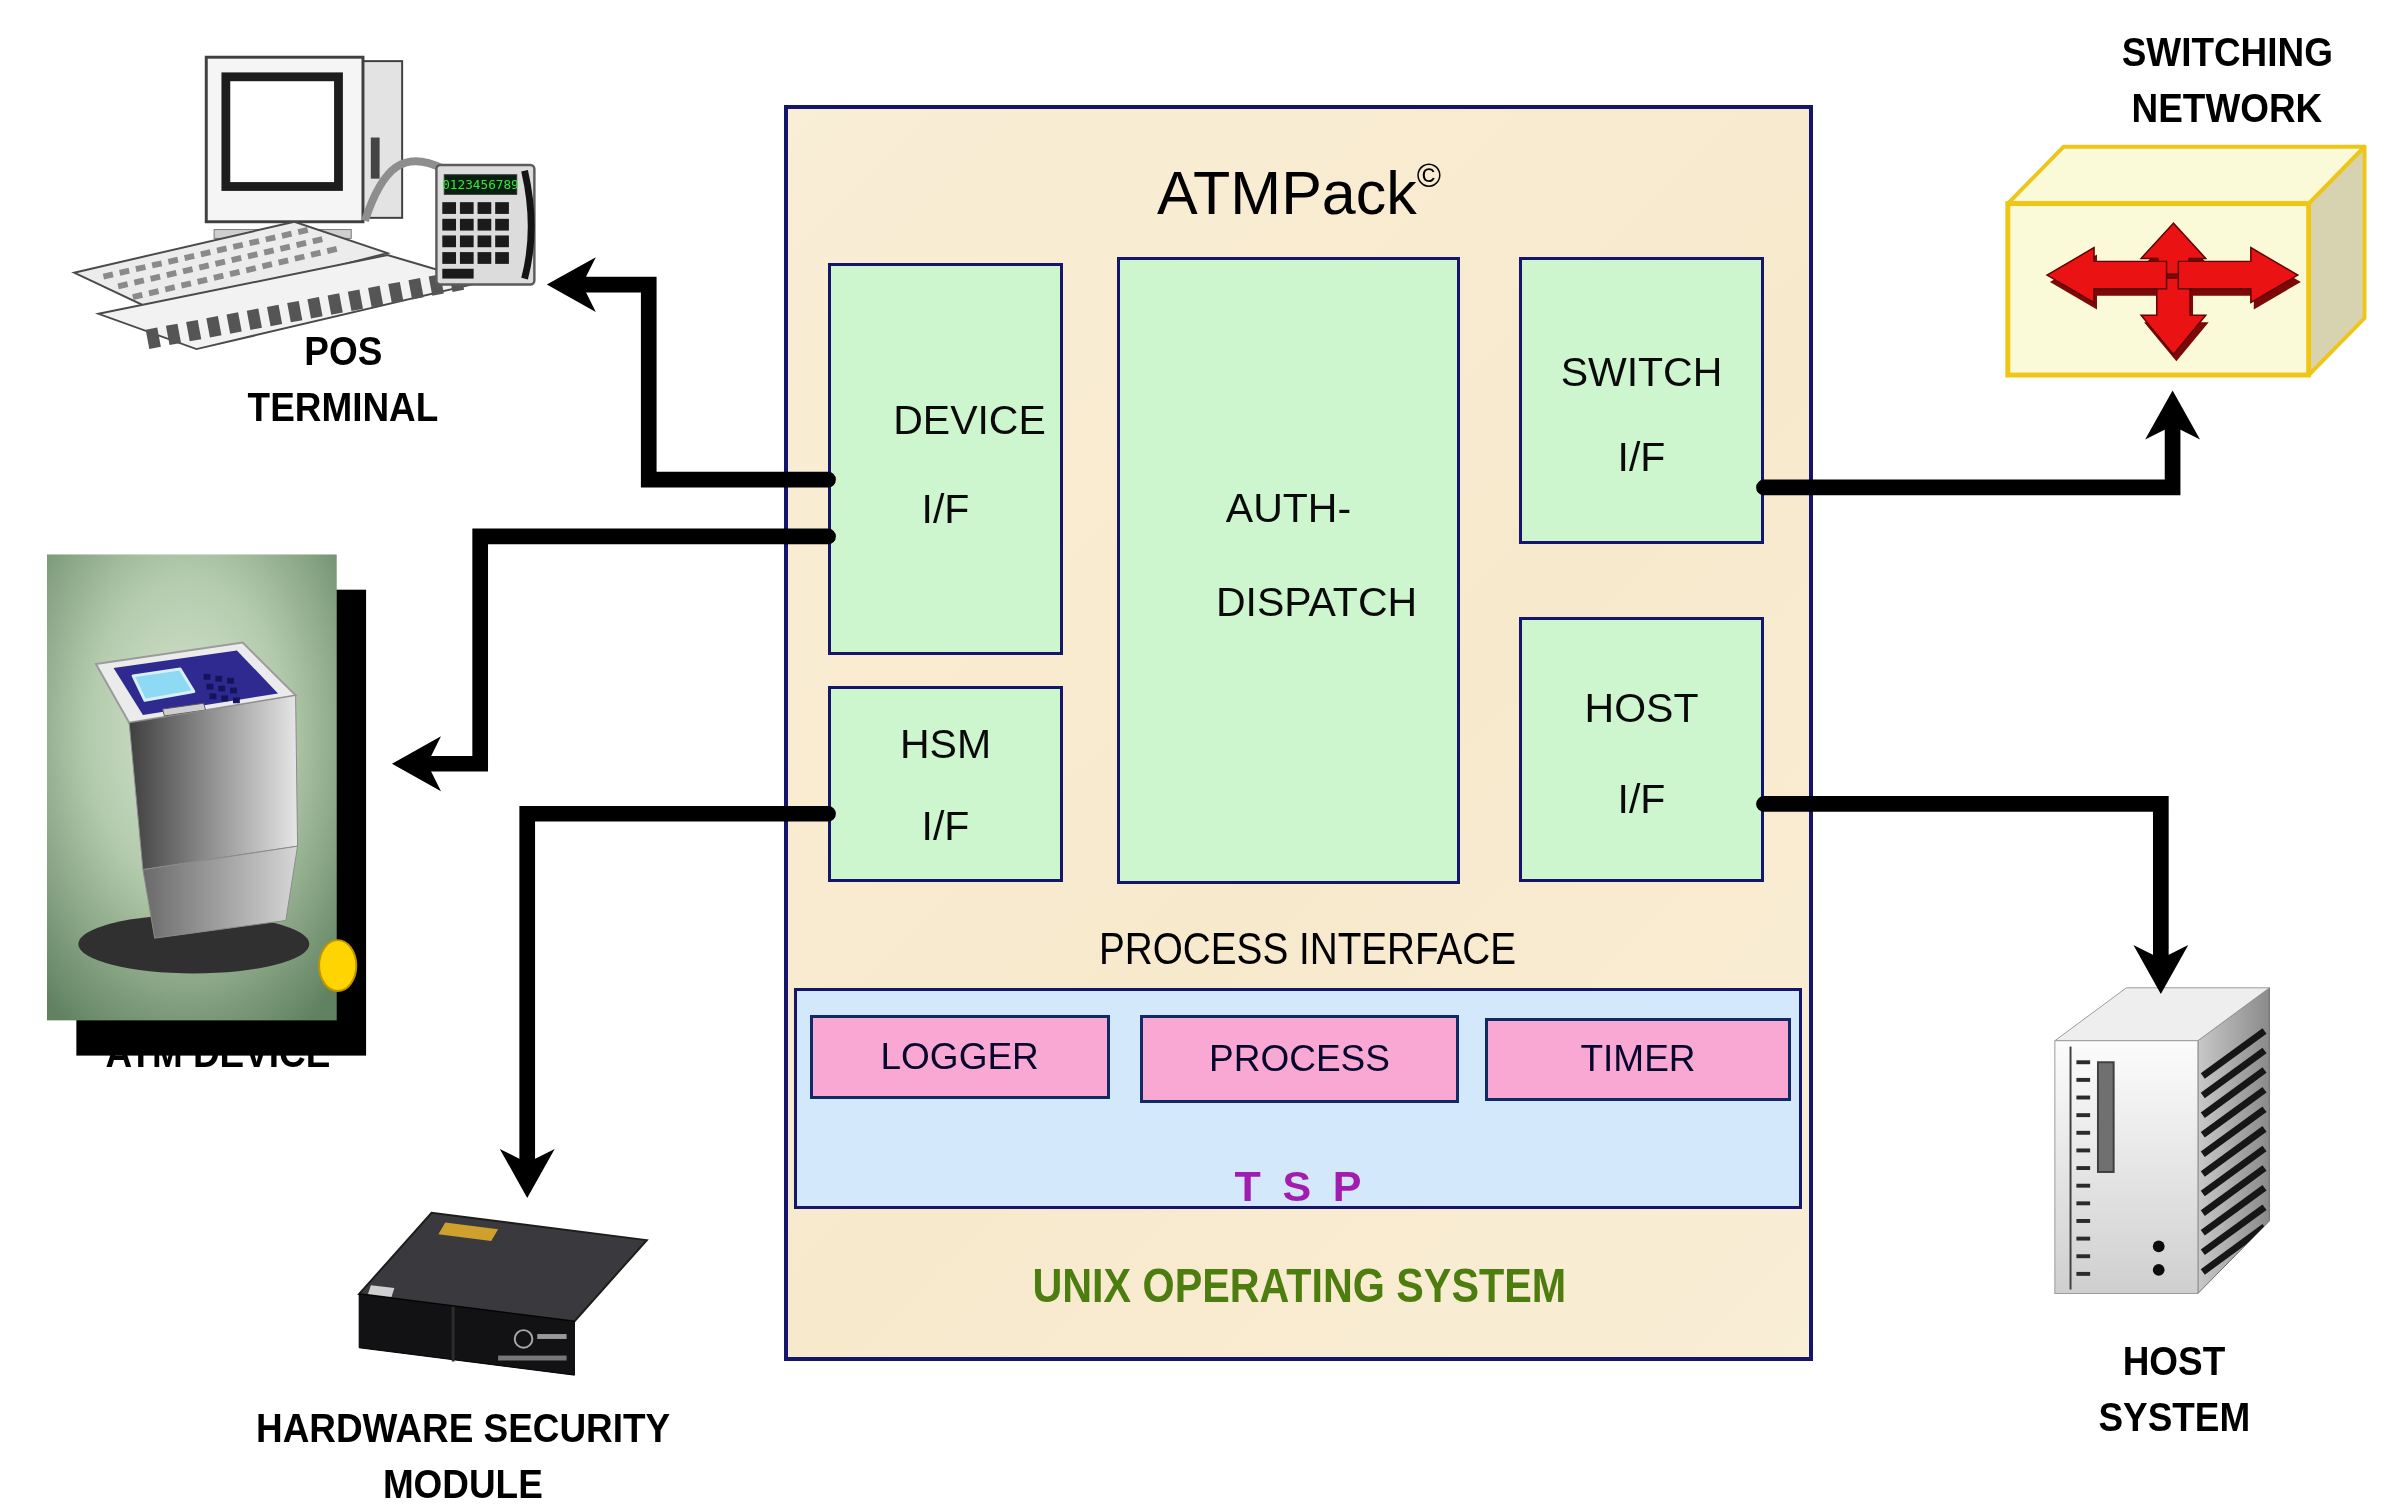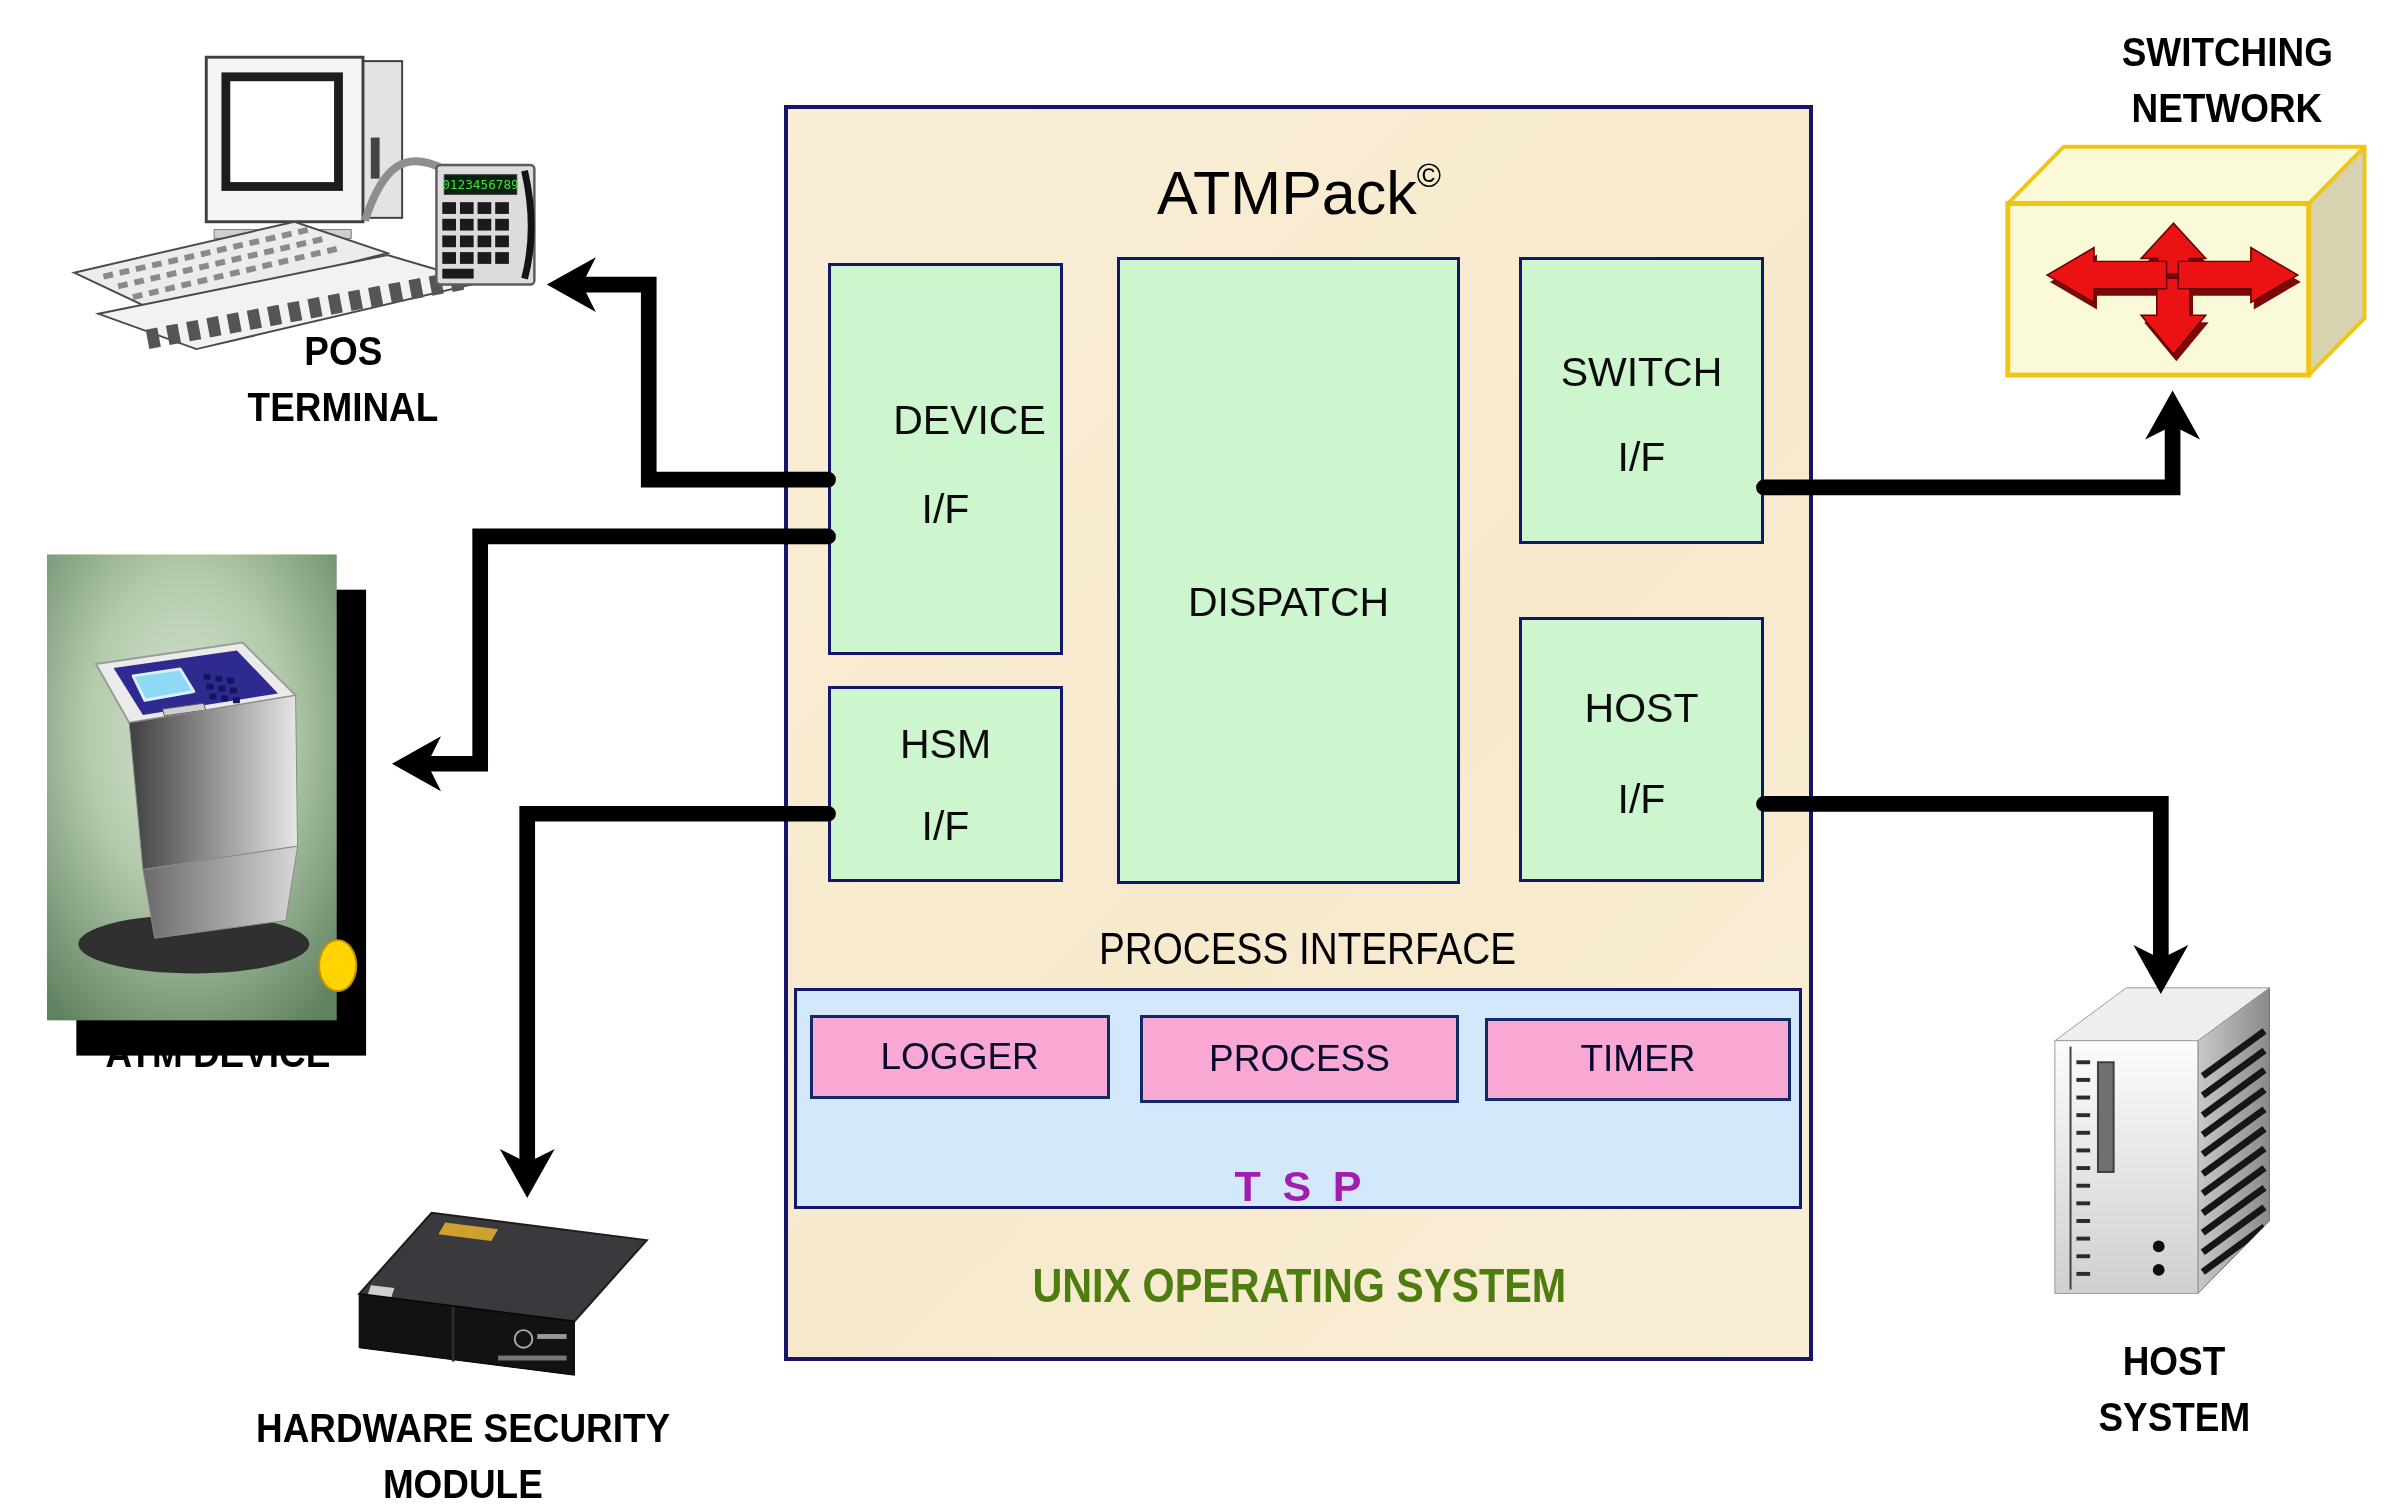--- a/index.html
+++ b/index.html
@@ -70,21 +70,22 @@
   <div class="abs panel-title">
     <span>ATMPack</span><sup>©</sup>
   </div>
 
   <div class="abs module" style="left:828px;top:263px;width:235px;height:392px;">
     <div class="mod-line" style="top:40%;padding-left:24px;">DEVICE</div>
     <div class="mod-line" style="top:63%;">I/F</div>
   </div>
 
   <div class="abs module" style="left:1117px;top:257px;width:343px;height:627px;">
-    <div class="mod-line" style="top:55%;">DISPATCH</div>
+    <div class="mod-line" style="top:40%;">AUTH-</div>
+    <div class="mod-line" style="top:55%;padding-left:28px;">DISPATCH</div>
   </div>
 
   <div class="abs module" style="left:1519px;top:257px;width:245px;height:287px;">
     <div class="mod-line" style="top:40%;">SWITCH</div>
     <div class="mod-line" style="top:70%;">I/F</div>
   </div>
 
   <div class="abs module" style="left:1519px;top:617px;width:245px;height:265px;">
     <div class="mod-line" style="top:34%;">HOST</div>
     <div class="mod-line" style="top:69%;">I/F</div>

